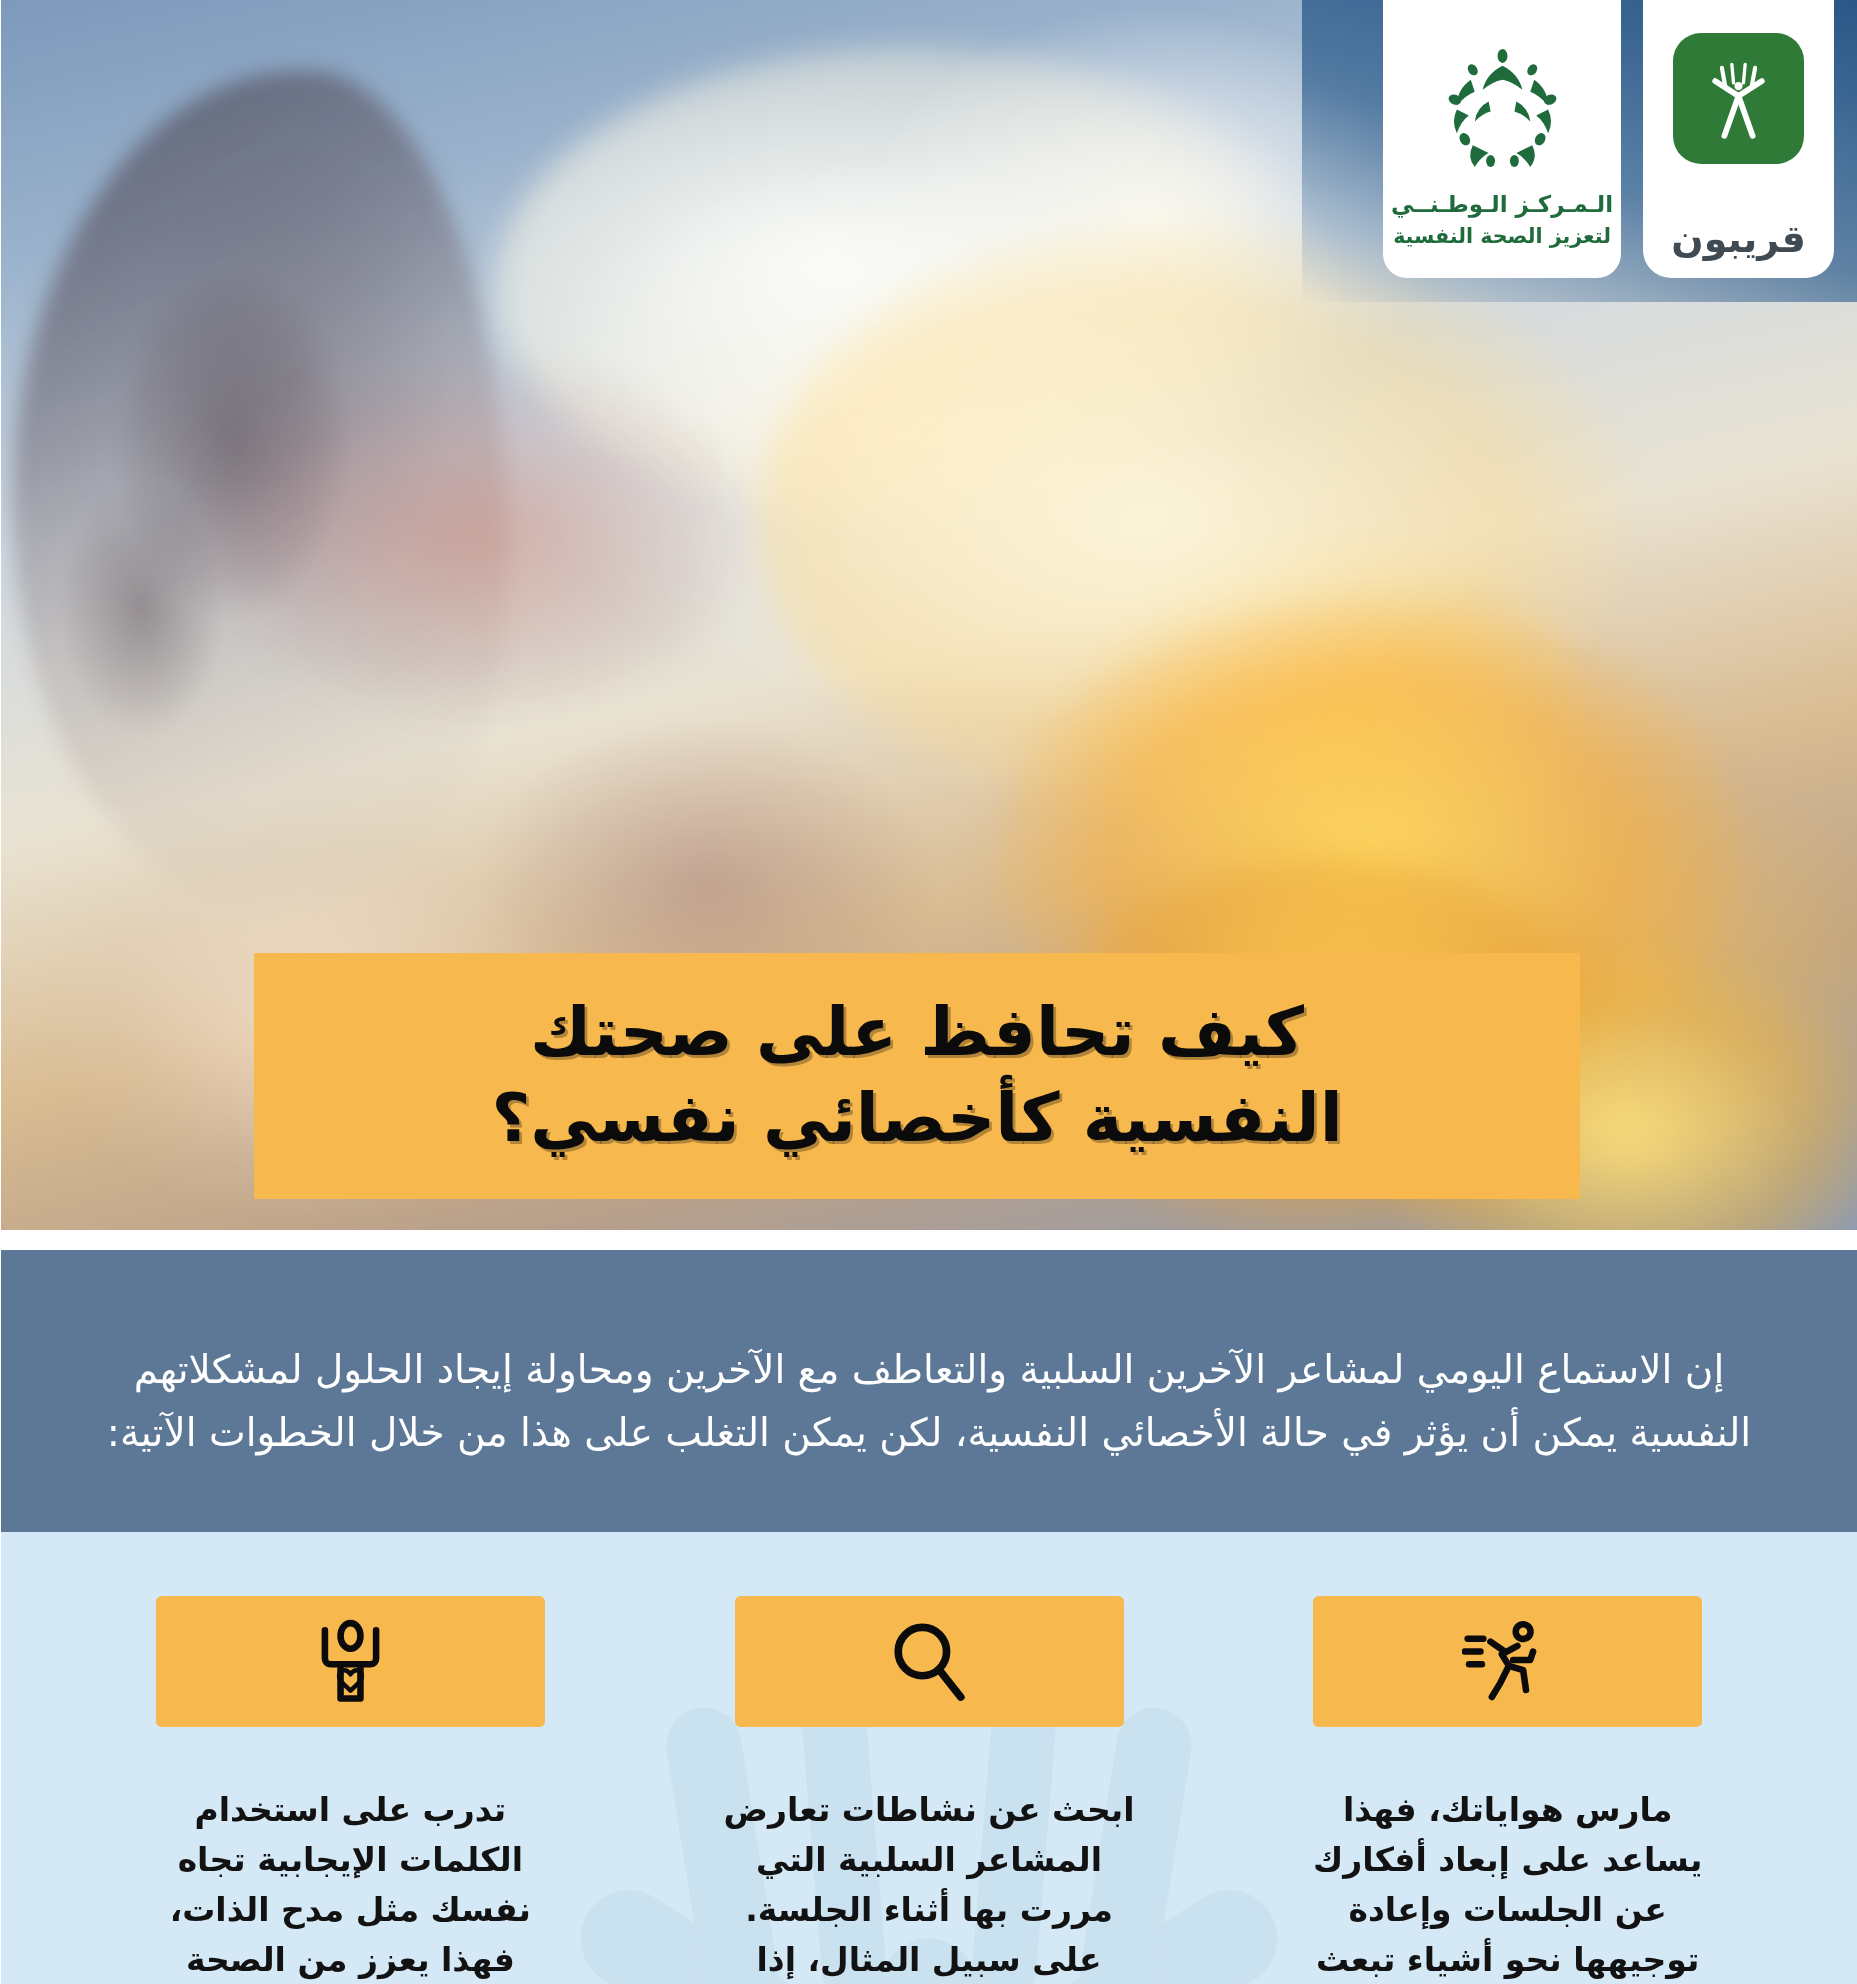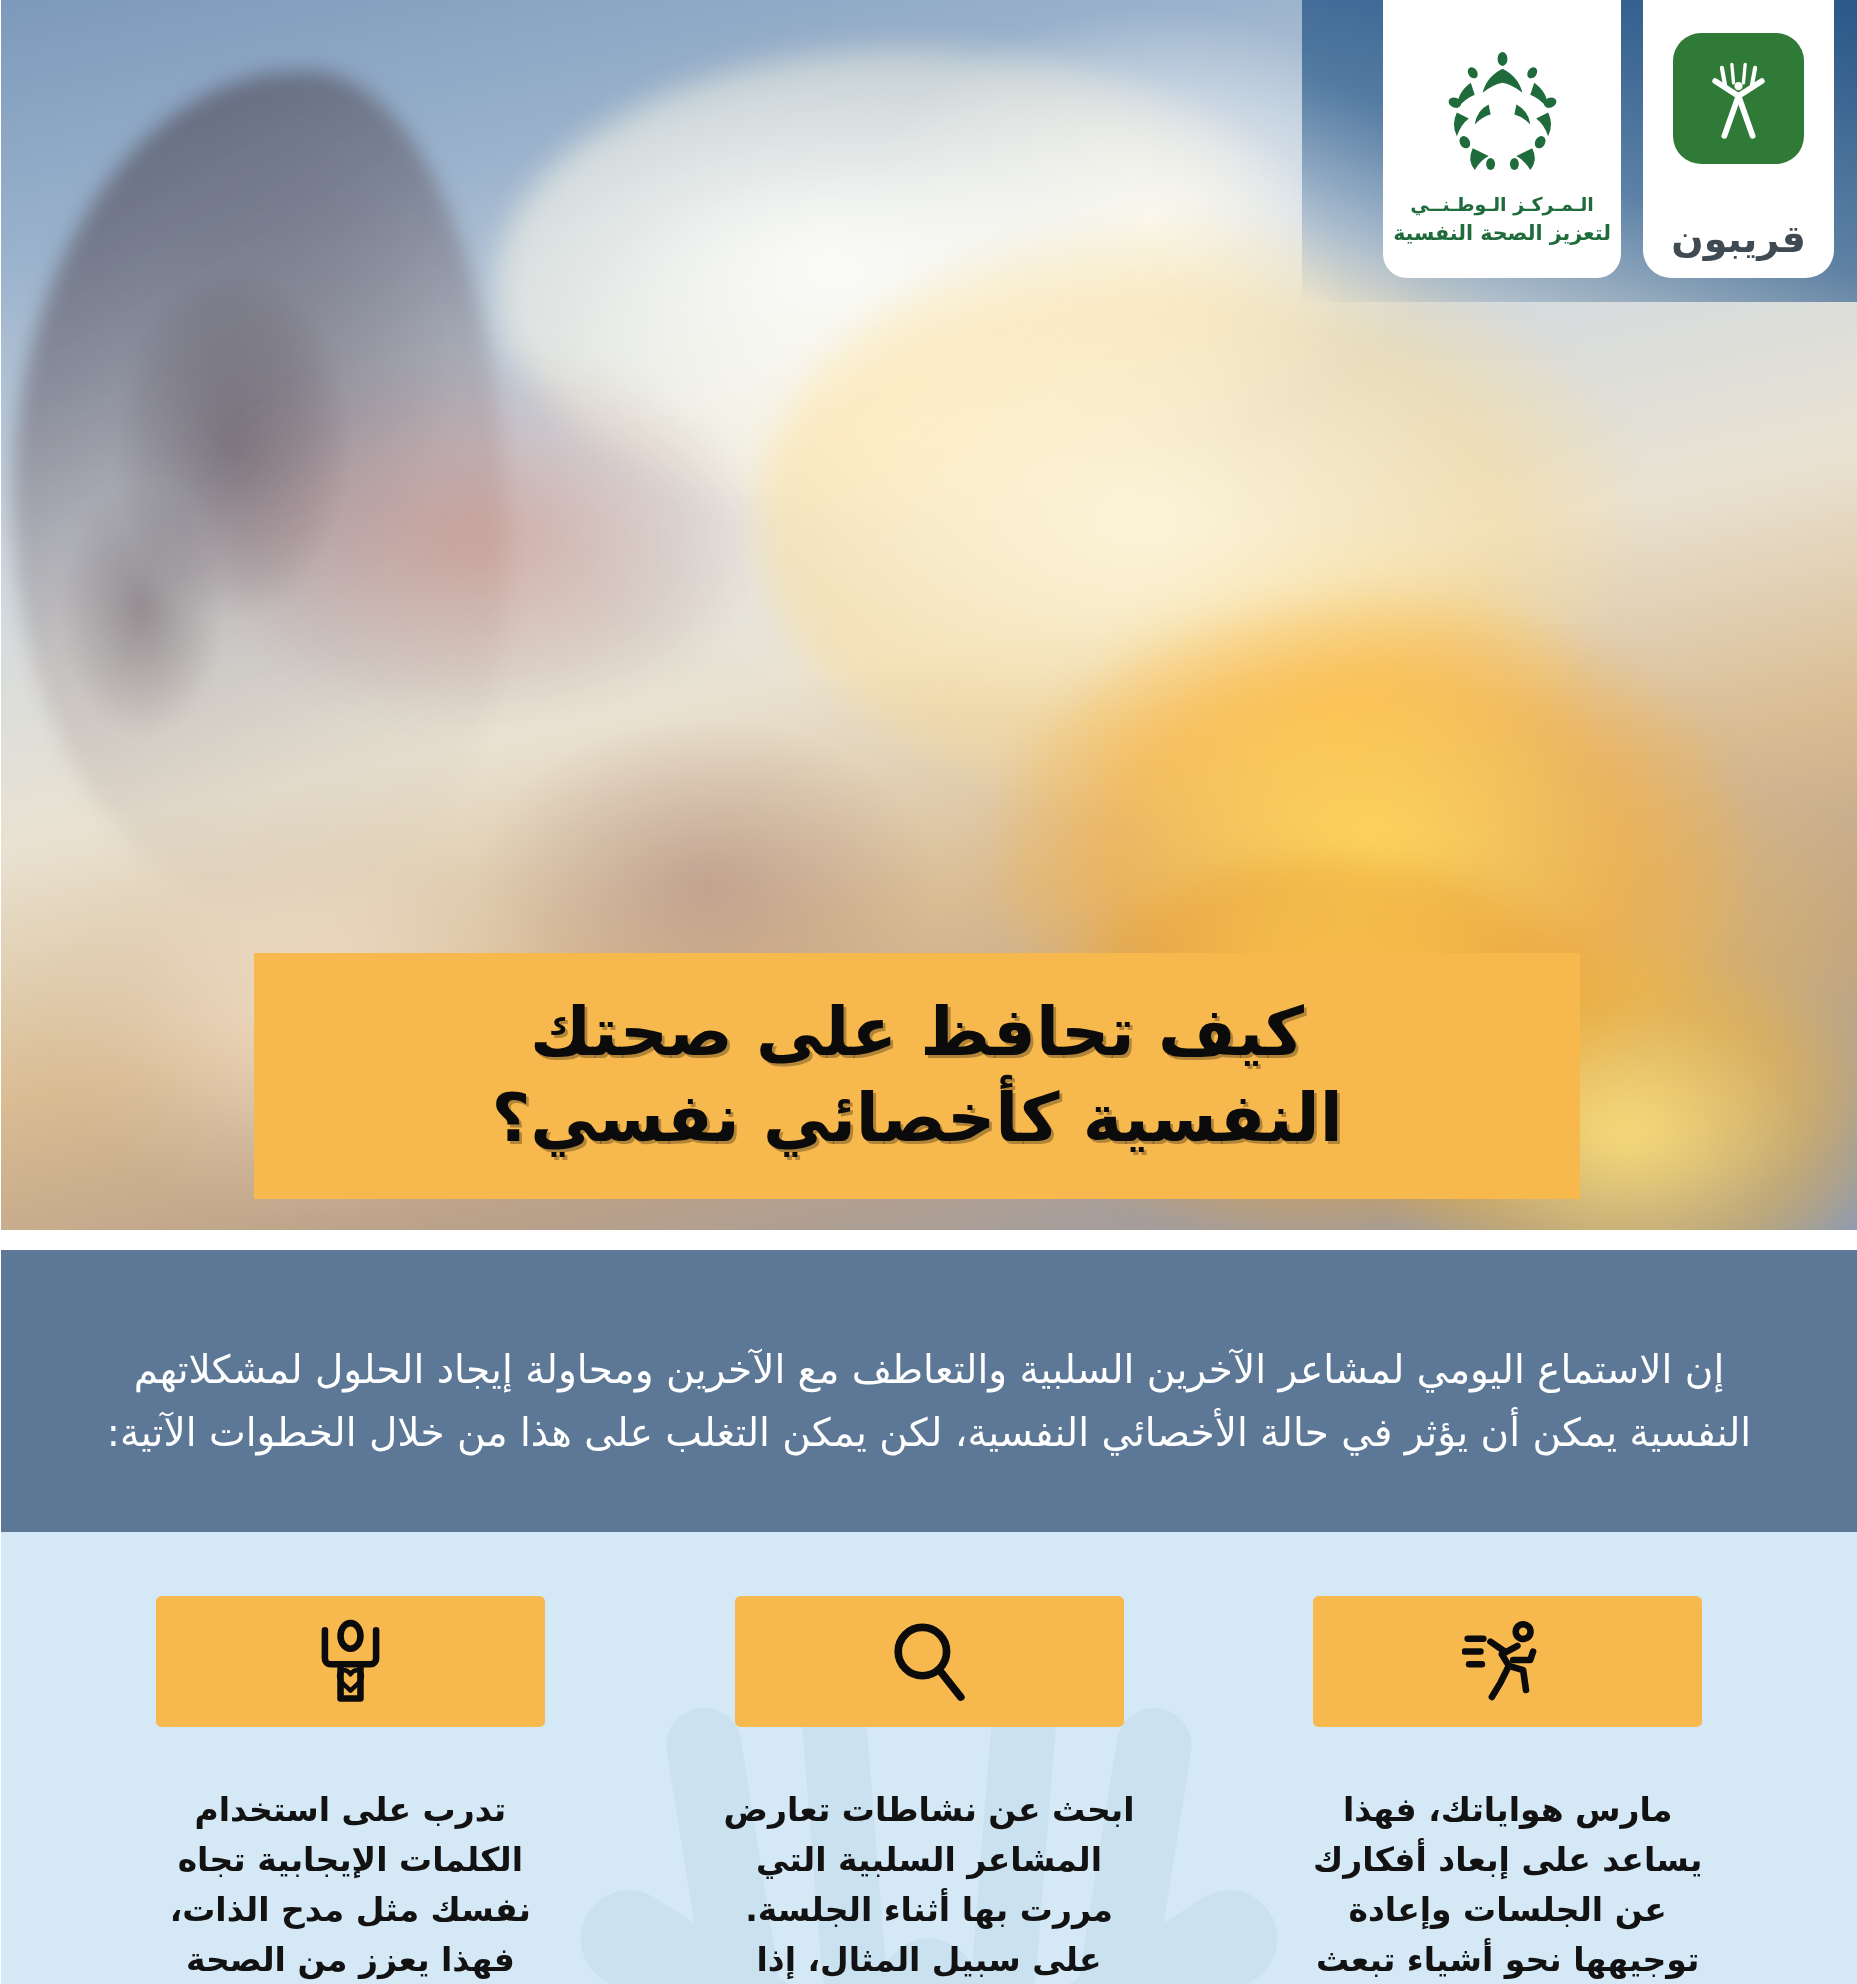--- a/index.html
+++ b/index.html
@@ -55,21 +55,21 @@
   .logo-card{
     background:#ffffff; border-radius:0 0 24px 24px;
     width:238px; height:278px;
     display:flex; flex-direction:column; align-items:center; justify-content:center;
     padding-top:16px;
   }
   .logo-card.sq{ width:191px; height:278px; border-radius:0 0 28px 28px;gap:35px; }
   .nmh-mark{ width:119px; height:131px; position:relative; }
   .nmh-mark svg{ width:100%; height:100%; }
   .nmh-text{ margin-top:13.5px; text-align:center; color:#1f6b3c; line-height:1.5; }
-  .nmh-t1{ font-size:19px; font-weight:bold; letter-spacing:0.8px; }
+  .nmh-t1{ font-size:23px; font-weight:bold; letter-spacing:0.8px; }
   .nmh-t2{ font-size:20.6px; font-weight:bold; }
   .qrb-mark{
     width:131px; height:131px; border-radius:28px; background:#2f7a36;
     display:flex; align-items:center; justify-content:center;
   }
   .qrb-mark svg{ width:83px; height:95px; }
   .qrb-text{ margin-top:18px; font-size:38px; font-weight:bold; color:#3f4a52; }
 
   
   .title-banner{

